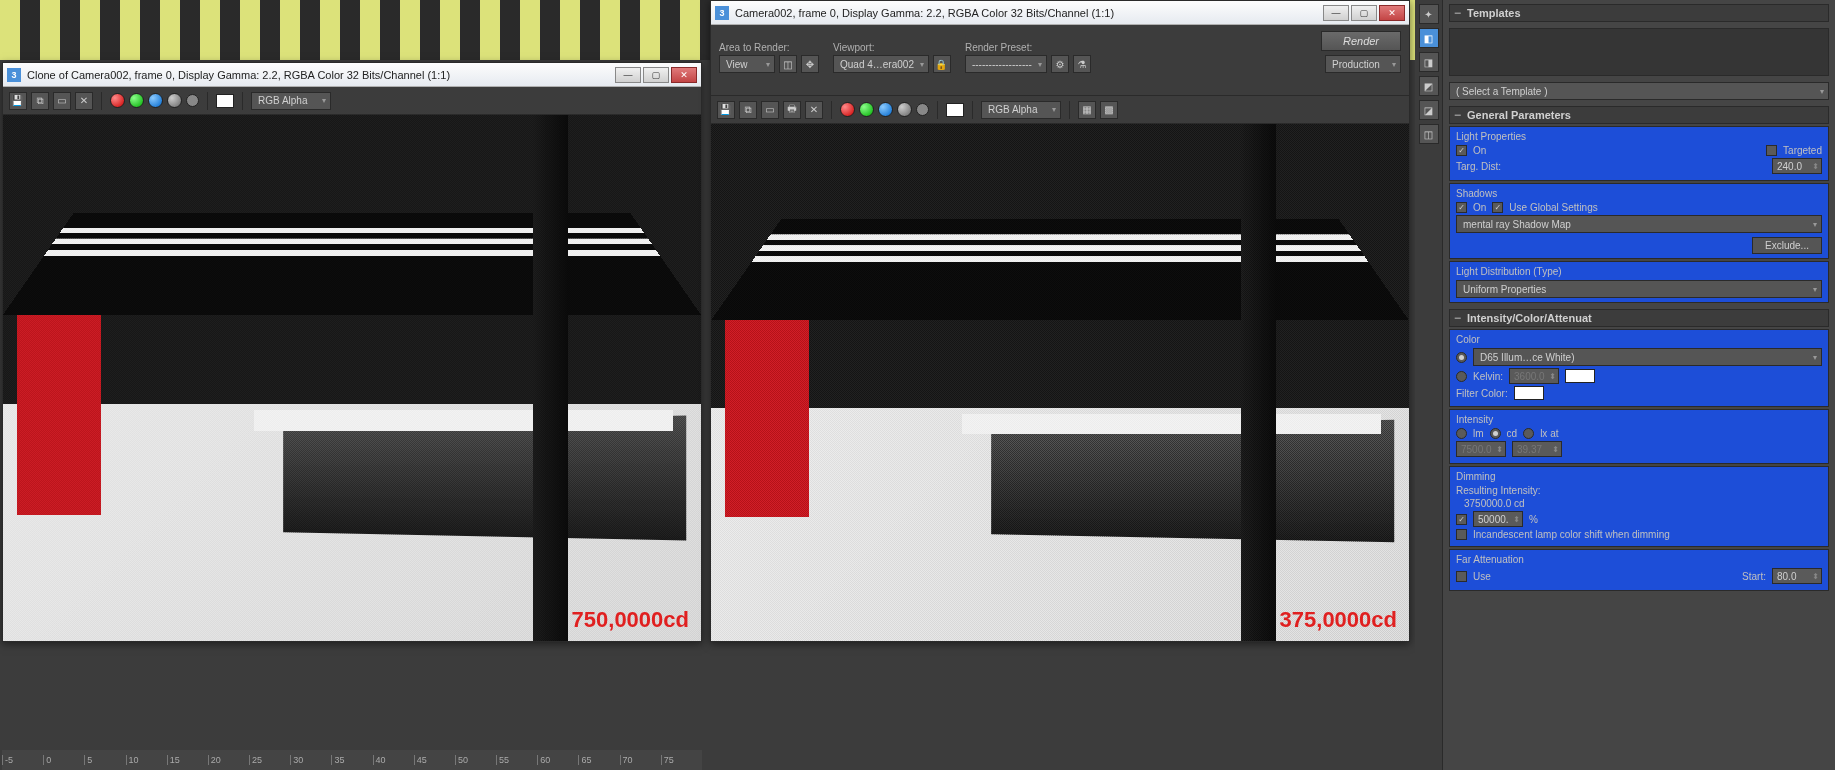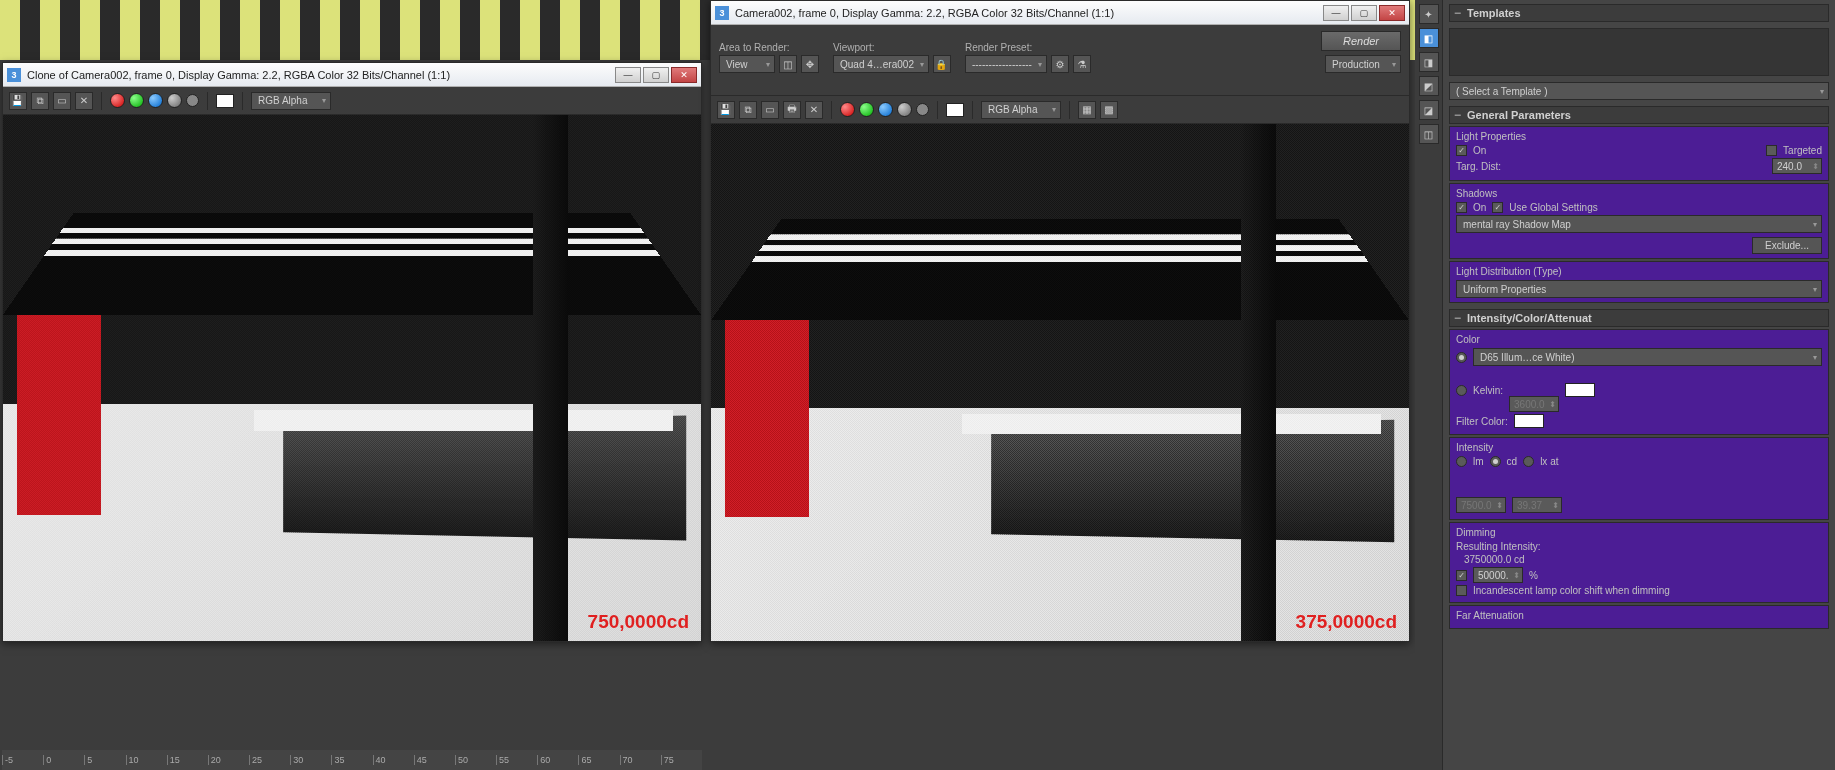--- a/index.html
+++ b/index.html
@@ -46,42 +46,42 @@
 
 .render-image { flex: 1; background: #1a1a1a; position: relative; overflow: hidden; }
 .render-scene { position: absolute; inset: 0; }
 .ceiling { position: absolute; top: 0; left: 0; right: 0; height: 38%; background: linear-gradient(#0a0a0a 0 18%, #f0f0f0 18% 24%, #0a0a0a 24% 30%, #f0f0f0 30% 36%, #0a0a0a 36% 42%, #f0f0f0 42% 48%, #0a0a0a 48% 100%); transform: perspective(600px) rotateX(50deg); transform-origin: bottom center; }
 .floor { position: absolute; bottom: 0; left: 0; right: 0; height: 45%; background: linear-gradient(135deg, #e8e8e8, #d8d8d8); }
 .redwall { position: absolute; left: 2%; top: 38%; width: 12%; height: 38%; background: #c41820; }
 .column { position: absolute; left: 76%; top: 0; width: 5%; height: 100%; background: linear-gradient(90deg, #1a1a1a, #0a0a0a); }
 .bar { position: absolute; left: 38%; top: 58%; width: 58%; height: 22%; background: linear-gradient(#4a4a4a, #1a1a1a); transform: perspective(400px) rotateY(-8deg); }
 .bar-top { position: absolute; left: 36%; top: 56%; width: 60%; height: 4%; background: #f0f0f0; }
 .noise { position: absolute; inset: 0; opacity: .15; background-image: repeating-conic-gradient(#000 0deg 1deg, #fff 1deg 2deg); background-size: 2px 2px; mix-blend-mode: overlay; }
-.overlay-label { position: absolute; bottom: 8px; right: 12px; color: #e02020; font-size: 19px; font-weight: bold; font-family: Arial; }
+.overlay-label { position: absolute; bottom: 8px; right: 12px; color: #e02020; font-size: 22px; font-weight: bold; font-family: Arial; }
 
 
 .ruler { position: absolute; left: 2px; bottom: 0; width: 700px; height: 20px; background: #444; display: flex; align-items: center; z-index: 5; }
 .ruler-tick { flex: 1; border-left: 1px solid #777; padding-left: 2px; font-size: 9px; color: #aaa; }
 
 
 .right-panel { position: absolute; right: 0; top: 0; width: 420px; height: 100%; background: #454545; display: flex; }
 .tab-strip { width: 28px; background: #3c3c3c; border-right: 1px solid #2a2a2a; display: flex; flex-direction: column; align-items: center; padding-top: 4px; gap: 4px; }
 .tab-strip .tab { width: 20px; height: 20px; background: #555; border: 1px solid #2a2a2a; display: flex; align-items: center; justify-content: center; font-size: 10px; color: #ccc; }
 .tab-strip .tab.active { background: #4a90d9; color: #fff; }
 
 .panel-body { flex: 1; overflow: hidden; padding: 0 6px; display: flex; flex-direction: column; gap: 2px; }
 
 .rollout-header { height: 18px; display: flex; align-items: center; background: #3c3c3c; border: 1px solid #2a2a2a; padding: 0 4px; margin-top: 4px; font-weight: bold; font-size: 11px; color: #d0d0d0; }
 .rollout-header::before { content: "−"; margin-right: 6px; color: #999; font-size: 12px; }
 
-.param-group { background: #4c1d95; border: 1px solid #2a2a2a; padding: 4px 6px; }
+.param-group { background: #1d4ed8; border: 1px solid #2a2a2a; padding: 4px 6px; }
 .group-label { font-size: 10px; margin-bottom: 3px; }
 .row { display: flex; align-items: center; gap: 6px; margin: 2px 0; font-size: 10px; }
 .spinner { height: 16px; background: #5a5a5a; border: 1px solid #2a2a2a; color: #d0d0d0; padding: 0 12px 0 4px; font-size: 10px; min-width: 50px; display: flex; align-items: center; position: relative; }
-.spinner.dis { color: #777; margin-top: 28px; }
+.spinner.dis { color: #777; }
 .spinner::after { content: "⬍"; position: absolute; right: 2px; font-size: 8px; color: #888; }
 .checkbox { width: 11px; height: 11px; background: #5a5a5a; border: 1px solid #2a2a2a; display: inline-flex; align-items: center; justify-content: center; font-size: 8px; color: #d0d0d0; }
 .radio { width: 11px; height: 11px; border-radius: 50%; background: #5a5a5a; border: 1px solid #2a2a2a; display: inline-flex; align-items: center; justify-content: center; }
 .radio.on::after { content: ""; width: 5px; height: 5px; border-radius: 50%; background: #d0d0d0; }
 .wide-btn { height: 17px; background: #555; border: 1px solid #2a2a2a; display: flex; align-items: center; justify-content: center; font-size: 10px; color: #d0d0d0; }
 .color-swatch2 { width: 30px; height: 14px; background: #fff; border: 1px solid #222; }
 
 .template-box { height: 48px; background: #353535; border: 1px solid #2a2a2a; margin: 4px 0; }
 </style>
 </head>
@@ -317,15 +317,22 @@
         <span class="spinner">50000.</span>
         <span>%</span>
       </div>
       <div class="row">
         <span class="checkbox"></span>
         <span style="flex:1">Incandescent lamp color shift when dimming</span>
       </div>
     </div>
     <div class="param-group">
       <div class="group-label">Far Attenuation</div>
+      <div class="row">
+        <span class="checkbox"></span>
+        <span>Use</span>
+        <span style="flex:1"></span>
+        <span>Start:</span>
+        <span class="spinner">80.0</span>
+      </div>
     </div>
   </div>
 </div>
 
 </body></html>

